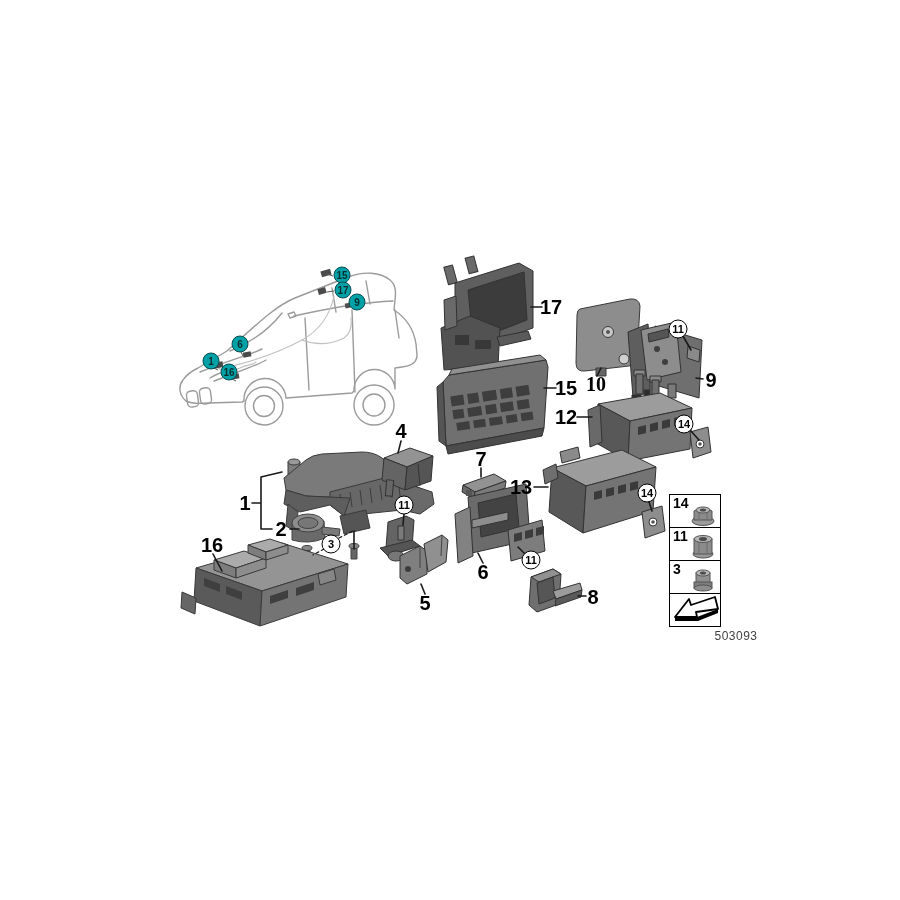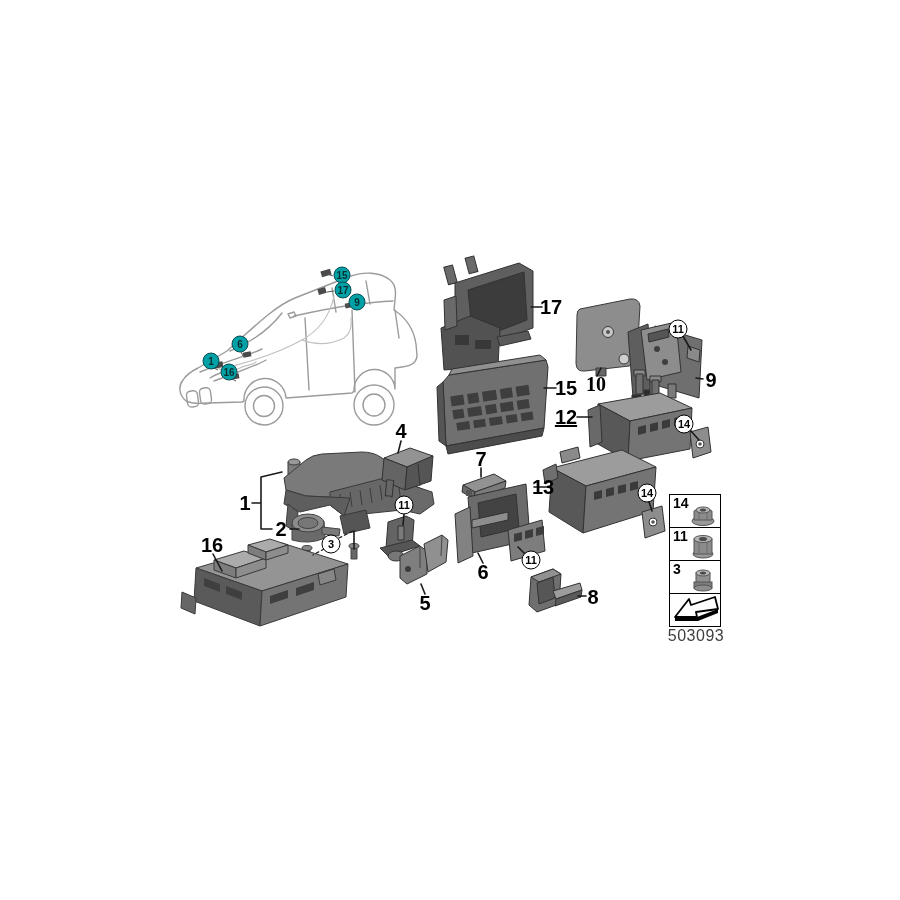--- a/index.html
+++ b/index.html
@@ -12,21 +12,21 @@
          display:flex;align-items:center;justify-content:center;line-height:1;}
   .tcall{position:absolute;transform:translate(-50%,-50%);width:17px;height:17px;box-sizing:border-box;
          border:1.5px solid #0b4c50;border-radius:50%;background:#00a1a6;color:#062e2e;font-weight:bold;font-size:10px;
          display:flex;align-items:center;justify-content:center;line-height:1;}
   .legend{position:absolute;left:669px;top:494px;width:52px;height:133px;box-sizing:border-box;
           border:1.6px solid #000;background:#fff;display:flex;flex-direction:column;}
   .legend .cell{flex:1;border-bottom:1.4px solid #000;position:relative;}
   .legend .cell:last-child{border-bottom:none;}
   .cell .num{position:absolute;left:3px;top:1px;font-weight:bold;font-size:14px;color:#000;line-height:1;}
   .cell svg{position:absolute;right:1px;bottom:0px;}
-  .code{position:absolute;left:696px;top:636px;transform:translate(-50%,-50%);font-size:16px;color:#3f3f3f;letter-spacing:.5px;}
+  .code{position:absolute;left:736px;top:636px;transform:translate(-50%,-50%);font-size:12px;color:#3f3f3f;letter-spacing:.5px;}
 </style>
 </head>
 <body>
 
 <div id="stage">
 
 <svg id="art" width="900" height="900" viewBox="0 0 900 900">
 
   <g fill="none" stroke="#9b9b9b" stroke-width="1.4" stroke-linejoin="round" stroke-linecap="round">
     <path d="M186,401 C179,395 178,386 183,380 C186,375 192,371 198,368 L227,351 C255,326 275,306 295,298 L348,277 C364,271 380,272 390,280 C396,285 396,292 395,300 L394,310 C408,319 414,331 416,344 L417,355 C417,362 411,366 402,367 L395,368 L395,389 A20,20 0 0 0 354,391 L352,393 L286,398 A21,21 0 0 0 244,401 L242,402 L208,403 C197,404 190,403 186,401 Z"></path>
@@ -290,22 +290,22 @@
     <path d="M241,352 L243,356"></path>
     <path d="M214,368 L218,370"></path>
     <path d="M232,379 L236,381"></path>
   </g>
 </svg>
 
 <div class="plabel" style="left:551px;top:307px;">17</div>
 <div class="plabel" style="left:566px;top:388px;">15</div>
 <div class="plabel" style="left:596px;top:384px;font-family:Liberation Serif, serif;">10</div>
 <div class="plabel" style="left:711px;top:380px;">9</div>
-<div class="plabel" style="left:566px;top:417px;text-decoration:underline;">12</div>
-<div class="plabel" style="left:543px;top:487px;">13</div>
+<div class="plabel" style="left:566px;top:417px;">12</div>
+<div class="plabel" style="left:521px;top:487px;">13</div>
 <div class="plabel" style="left:245px;top:503px;">1</div>
 <div class="plabel" style="left:281px;top:529px;">2</div>
 <div class="plabel" style="left:212px;top:545px;">16</div>
 <div class="plabel" style="left:401px;top:431px;">4</div>
 <div class="plabel" style="left:481px;top:459px;">7</div>
 <div class="plabel" style="left:425px;top:603px;">5</div>
 <div class="plabel" style="left:483px;top:572px;">6</div>
 <div class="plabel" style="left:593px;top:597px;">8</div>
 
 <div class="ccall" style="left:678px;top:329px;">11</div>

